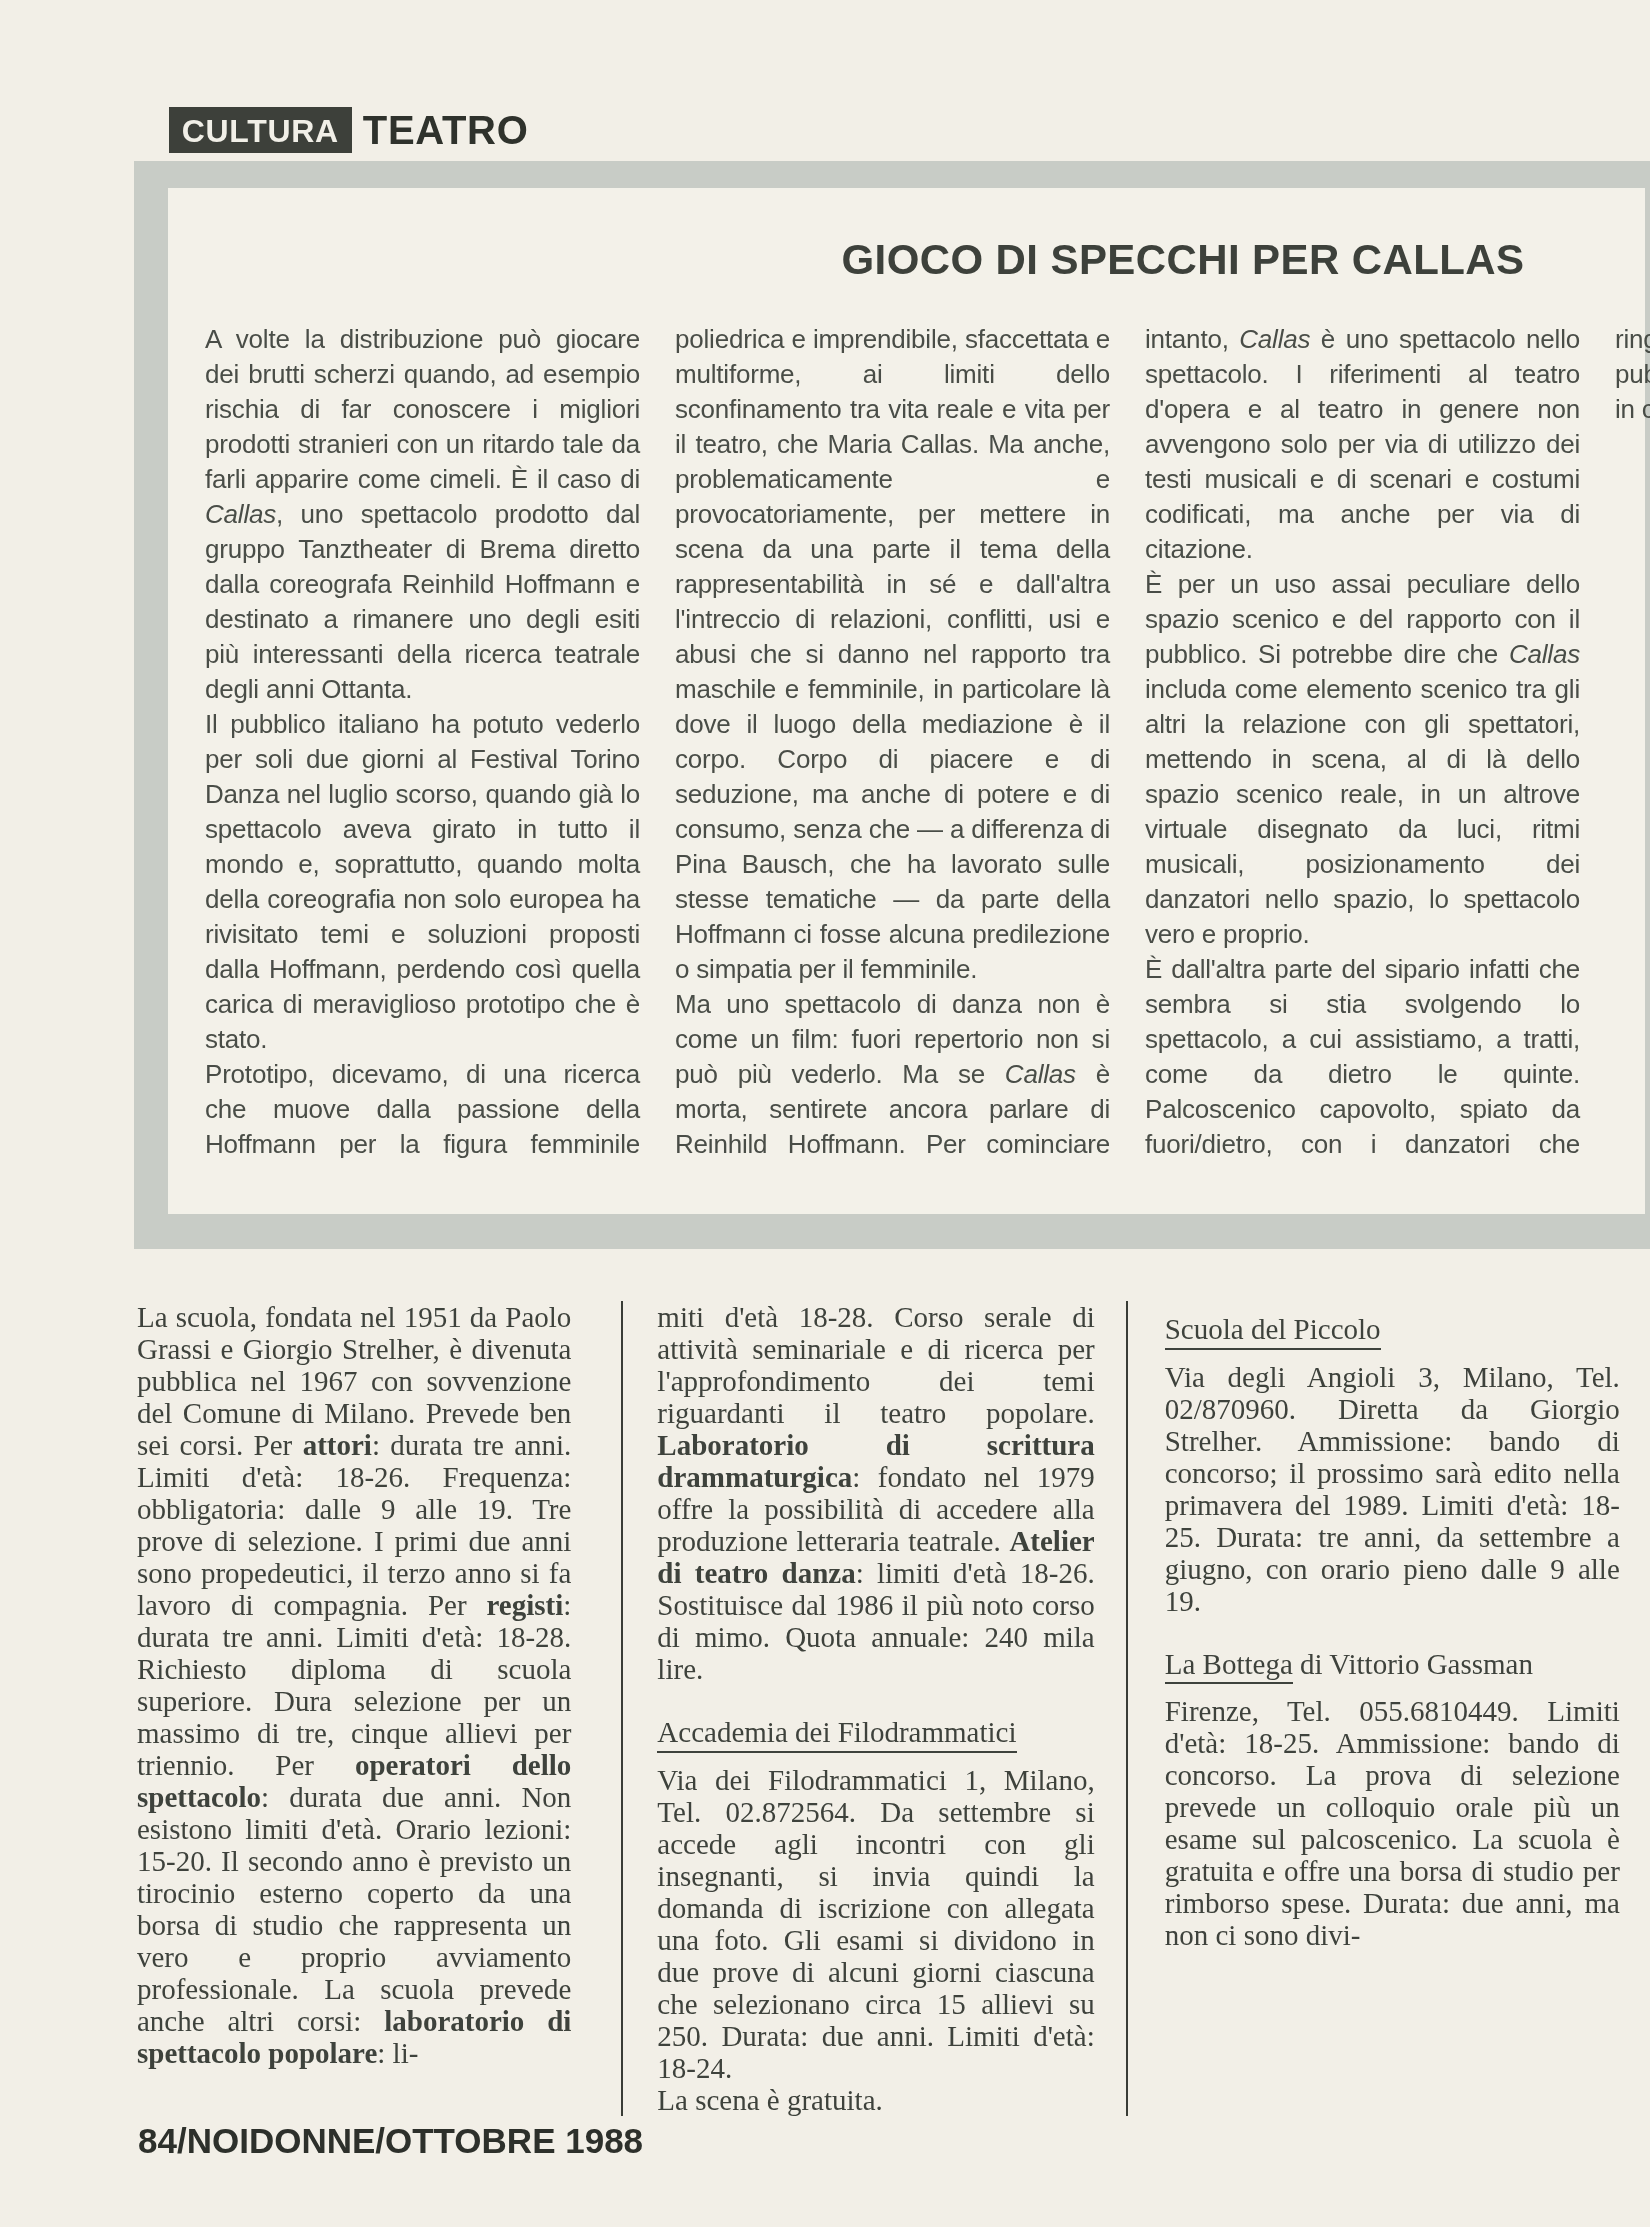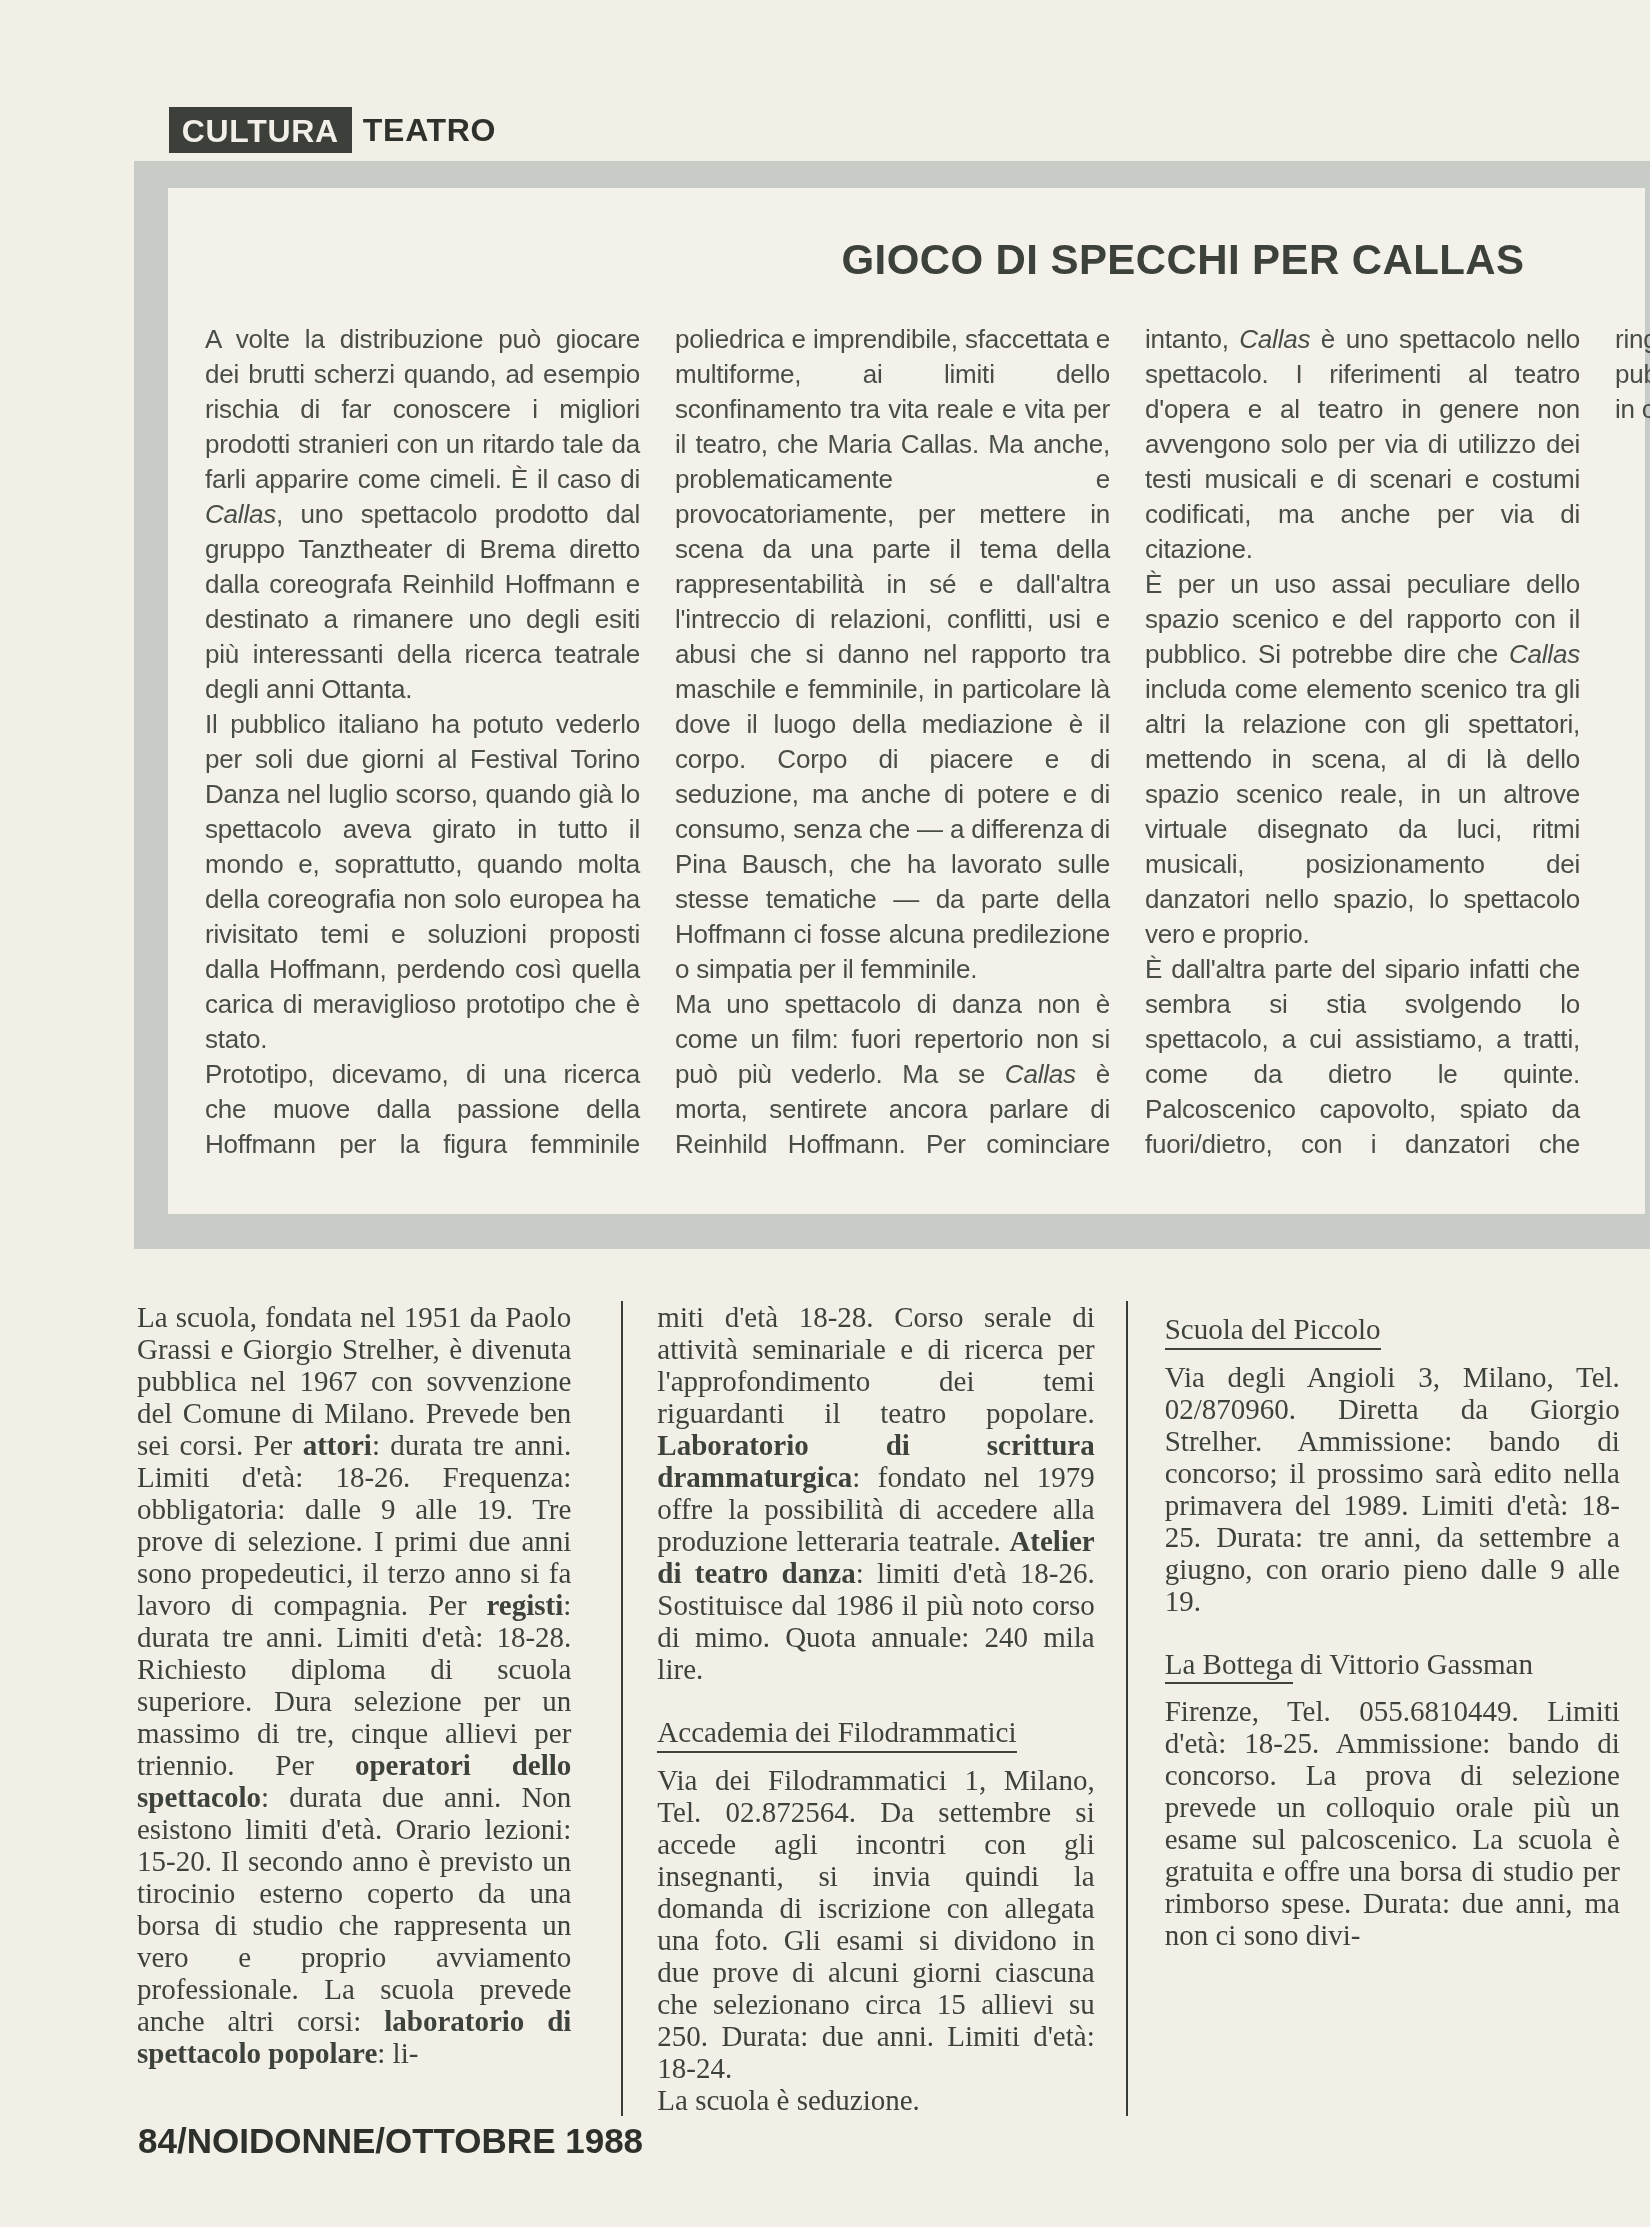--- a/index.html
+++ b/index.html
@@ -9,21 +9,21 @@
     font-family:"Liberation Sans", sans-serif;
   }
   
   .header{position:absolute;left:131px;top:107px;display:flex;align-items:center;padding-left:38px;}
   .badge{
     display:inline-block;background:#3d403a;color:#f1efe7;
     font-weight:700;font-size:32px;line-height:1;
     padding:7.7px 12.7px 6.3px 12.7px;letter-spacing:0.7px;
   }
   .topic{
-    display:inline-block;color:#2f322c;font-weight:700;font-size:32px;line-height:1;
+    display:inline-block;color:#2f322c;font-weight:700;font-size:40px;line-height:1;
     margin-left:11.3px;letter-spacing:0.7px;
   }
   
   .frame{position:absolute;left:134px;top:161px;width:1517px;height:1088px;background:#c8ccc6;}
   .panel{position:absolute;left:34px;top:27px;right:5.6px;bottom:35px;background:#f3f1e9;}
   .title{
     position:absolute;top:48px;right:121px;margin:0;
     font-size:42px;font-weight:700;color:#3d413b;letter-spacing:0.4px;white-space:nowrap;
   }
   .article-body{
@@ -81,21 +81,21 @@
   </section>
 
   <section class="schools">
     <div class="scol scol1">
         <p><span>La scuola, fondata nel 1951 da Paolo Grassi e Giorgio Strelher, è divenuta pubblica nel 1967 con sovvenzione del Comune di Milano. Prevede ben sei corsi. Per </span><span class="bd">attori</span><span>: durata tre anni. Limiti d'età: 18-26. Frequenza: obbligatoria: dalle 9 alle 19. Tre prove di selezione. I primi due anni sono propedeutici, il terzo anno si fa lavoro di compagnia. Per </span><span class="bd">registi</span><span>: durata tre anni. Limiti d'età: 18-28. Richiesto diploma di scuola superiore. Dura selezione per un massimo di tre, cinque allievi per triennio. Per </span><span class="bd">operatori dello spettacolo</span><span>: durata due anni. Non esistono limiti d'età. Orario lezioni: 15-20. Il secondo anno è previsto un tirocinio esterno coperto da una borsa di studio che rappresenta un vero e proprio avviamento professionale. La scuola prevede anche altri corsi: </span><span class="bd">laboratorio di spettacolo popolare</span><span>: li-</span></p>
       </div>
     <div class="scol scol2">
         <p><span>miti d'età 18-28. Corso serale di attività seminariale e di ricerca per l'approfondimento dei temi riguardanti il teatro popolare. </span><span class="bd">Laboratorio di scrittura drammaturgica</span><span>: fondato nel 1979 offre la possibilità di accedere alla produzione letteraria teatrale. </span><span class="bd">Atelier di teatro danza</span><span>: limiti d'età 18-26. Sostituisce dal 1986 il più noto corso di mimo. Quota annuale: 240 mila lire.</span></p>
         <h3 class="sh"><span class="un">Accademia dei Filodrammatici</span></h3>
         <p><span>Via dei Filodrammatici 1, Milano, Tel. 02.872564. Da settembre si accede agli incontri con gli insegnanti, si invia quindi la domanda di iscrizione con allegata una foto. Gli esami si dividono in due prove di alcuni giorni ciascuna che selezionano circa 15 allievi su 250. Durata: due anni. Limiti d'età: 18-24.</span></p>
-        <p><span>La scuola è seduzione.</span></p>
+        <p><span>La scena è gratuita.</span></p>
       </div>
     <div class="scol scol3">
         <h3 class="sh"><span class="un">Scuola del Piccolo</span></h3>
         <p><span>Via degli Angioli 3, Milano, Tel. 02/870960. Diretta da Giorgio Strelher. Ammissione: bando di concorso; il prossimo sarà edito nella primavera del 1989. Limiti d'età: 18-25. Durata: tre anni, da settembre a giugno, con orario pieno dalle 9 alle 19.</span></p>
         <h3 class="sh"><span class="un">La Bottega</span><span> di Vittorio Gassman</span></h3>
         <p><span>Firenze, Tel. 055.6810449. Limiti d'età: 18-25. Ammissione: bando di concorso. La prova di selezione prevede un colloquio orale più un esame sul palcoscenico. La scuola è gratuita e offre una borsa di studio per rimborso spese. Durata: due anni, ma non ci sono divi-</span></p>
       </div>
   </section>
 
   <footer class="footer">84/NOIDONNE/OTTOBRE 1988</footer>

